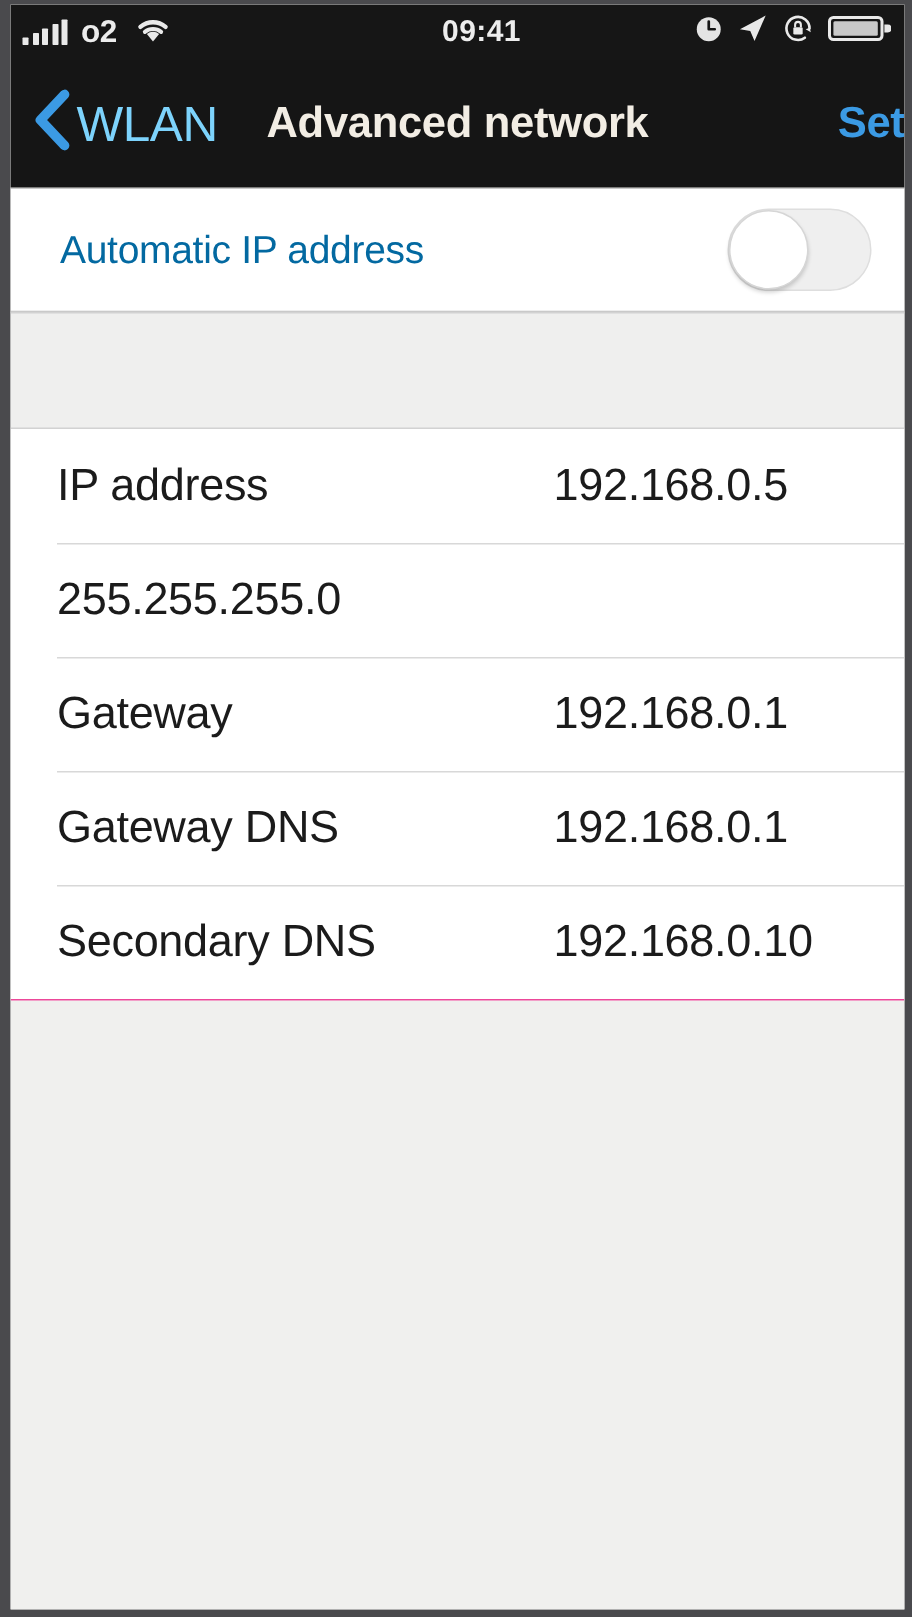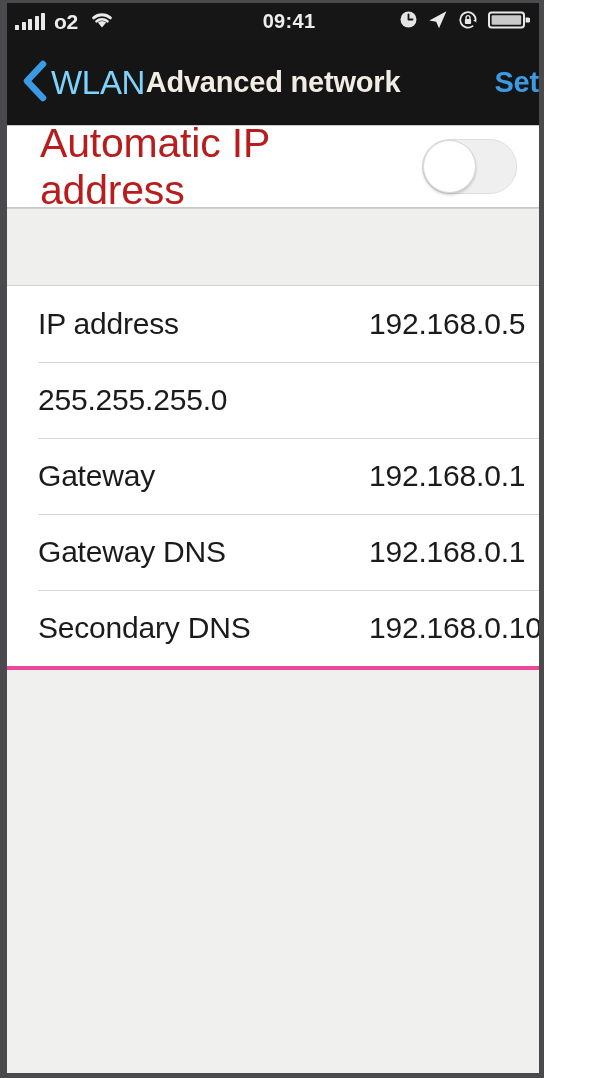--- a/index.html
+++ b/index.html
@@ -11,21 +11,21 @@
     width: 608px;
     height: 1078px;
     overflow: hidden;
     font-family: "Liberation Sans", sans-serif;
     -webkit-font-smoothing: antialiased;
   }
 
   
   #phone-frame {
     position: relative;
-    width: 544px;
+    width: 608px;
     height: 1078px;
     box-sizing: border-box;
     border-left: 7px solid #4a4a4d;
     border-right: 5px solid #4a4a4d;
     border-top: 3px solid #4a4a4d;
     border-bottom: 5px solid #4a4a4d;
     background: #f0f0ee;
     overflow: hidden;
   }
 
@@ -148,22 +148,22 @@
   
   #toggle-row {
     height: 81px;
     display: flex;
     align-items: center;
     padding: 0 22px 0 33px;
     box-sizing: border-box;
     background: #ffffff;
   }
   #toggle-row-label {
-    font-size: 41px;
-    color: #b91c1c;
+    font-size: 26px;
+    color: #0369a1;
     letter-spacing: -0.2px;
   }
   #auto-ip-toggle {
     margin-left: auto;
     position: relative;
     width: 96px;
     height: 55px;
     border-radius: 28px;
     background: #efefef;
     border: 1px solid #dedede;
@@ -188,21 +188,21 @@
     height: 78px;
     background: #efefee;
     border-top: 1px solid #d2d2d2;
     border-bottom: 1px solid #d2d2d2;
     box-sizing: border-box;
   }
 
   
   #settings-list {
     background: #ffffff;
-    border-bottom: 4px solid #ec4899;
+    border-bottom: 1px solid #ec4899;
   }
   .list-row {
     height: 76px;
     display: flex;
     align-items: center;
     padding-left: 31px;
     box-sizing: border-box;
     position: relative;
     background: #ffffff;
   }

